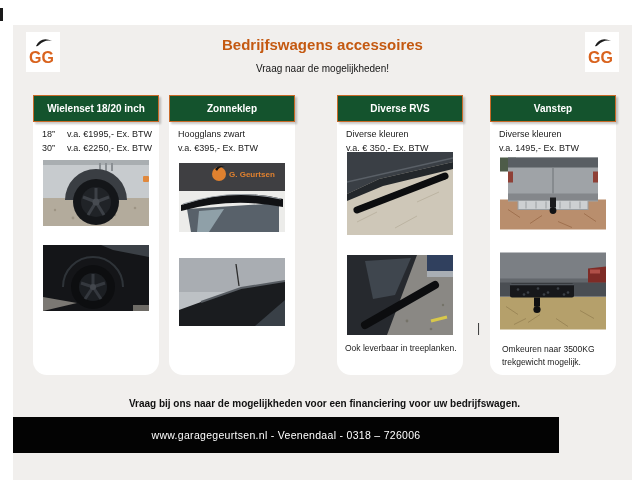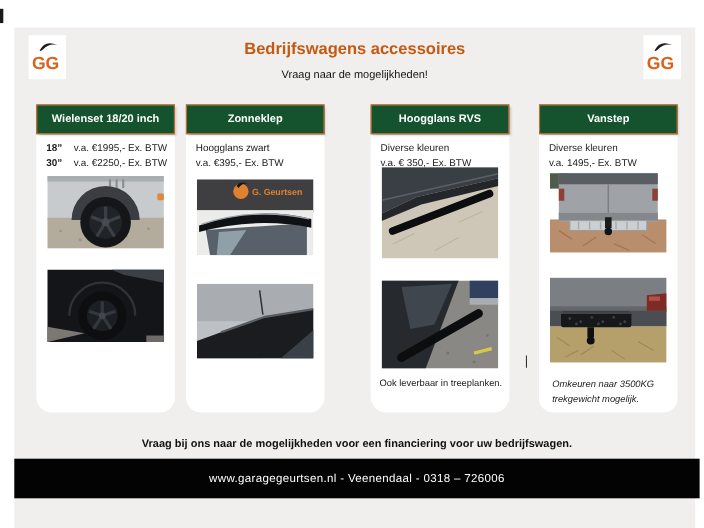--- a/index.html
+++ b/index.html
@@ -28,39 +28,39 @@
           border-radius:0 0 14px 14px; }
   .card1 { left:20px; }  .card2 { left:156px; }  .card3 { left:324px; }  .card4 { left:477px;border-radius:13px; }
 
   .card-header { height:27px; background:#14532d; border:1px solid #C96A28;
                  box-shadow:1.5px 2px 2px rgba(0,0,0,0.22);
                  color:#ffffff; font-weight:bold; font-size:10px;
                  display:flex; align-items:center; justify-content:center; text-align:center; }
 
   .card-text { position:absolute; top:33px; left:9px; right:3px; font-size:9px; line-height:1.5; }
   .price-row { display:flex; white-space:nowrap; }
-  .size-col { width:25px;font-weight:bold; }
+  .size-col { width:25px; }
   .bold { font-weight:normal; }
 
   .photo { position:absolute; left:10px; width:106px; display:block; }
   .c1p1 { top:65px;  height:66px; } .c1p2 { top:150px; height:66px; }
   .c2p1 { top:68px;  height:69px; } .c2p2 { top:163px; height:68px; }
   .c3p1 { top:57px;  height:83px; } .c3p2 { top:160px; height:80px; }
   .c4p1 { top:62px;  height:73px; } .c4p2 { top:157px; height:78px; }
 
   .caption { position:absolute; left:8px; right:2px; font-size:8.5px; line-height:1.55; }
   .cap3 { top:247px; white-space:nowrap; }
-  .cap4 { top:248px; left:12px;font-style:italic; }
+  .cap4 { top:248px; left:12px; }
 
   .cursor-mark { position:absolute; left:464px; top:296px; font-size:12px; color:#333; }
 
   .financing { position:absolute; left:4px; right:0; top:373px; text-align:center;
                font-weight:bold; font-size:10px; color:#111; }
 
-  .contact-bar { position:absolute; left:13px; top:417px; width:623px; height:36px;
+  .contact-bar { position:absolute; left:13px; top:417px; width:546px; height:36px;
                  background:#030303; color:#ffffff; font-size:10.5px;
                  display:flex; align-items:center; justify-content:center; letter-spacing:0.3px; }
 </style>
 </head>
 <body>
 
 <div class="corner-mark"></div>
 
 <div class="panel">
 
@@ -162,21 +162,21 @@
       <rect width="106" height="68" fill="#a9adb2"></rect>
       <rect y="34" width="60" height="34" fill="#bdc1c5"></rect>
       <line x1="57" y1="6" x2="60" y2="28" stroke="#2c2c2c" stroke-width="1.3"></line>
       <polygon points="0,68 0,52 22,44 62,30 106,23 106,68" fill="#1a1c1f"></polygon>
       <polyline points="22,44 62,30 106,23" fill="none" stroke="#585d63" stroke-width="2"></polyline>
       <polygon points="76,68 106,42 106,68" fill="#394047"></polygon>
     </svg>
   </div>
 
   <div class="card card3">
-    <div class="card-header">Hoogglans RVS</div>
+    <div class="card-header">Diverse RVS</div>
     <div class="card-text">
       <div>Diverse kleuren</div>
       <div class="price-row">
         <span>v.a.</span>&nbsp;<span class="bold">€ 350,-</span>&nbsp;<span>Ex. BTW</span>
       </div>
     </div>
     <svg class="photo c3p1" viewBox="0 0 106 83" aria-label="black-sidebar-tube-light-paving">
       <rect width="106" height="83" fill="#cec7b8"></rect>
       <g stroke="#bcb4a2" stroke-width="1">
           <line x1="10" y1="70" x2="30" y2="60"></line>

